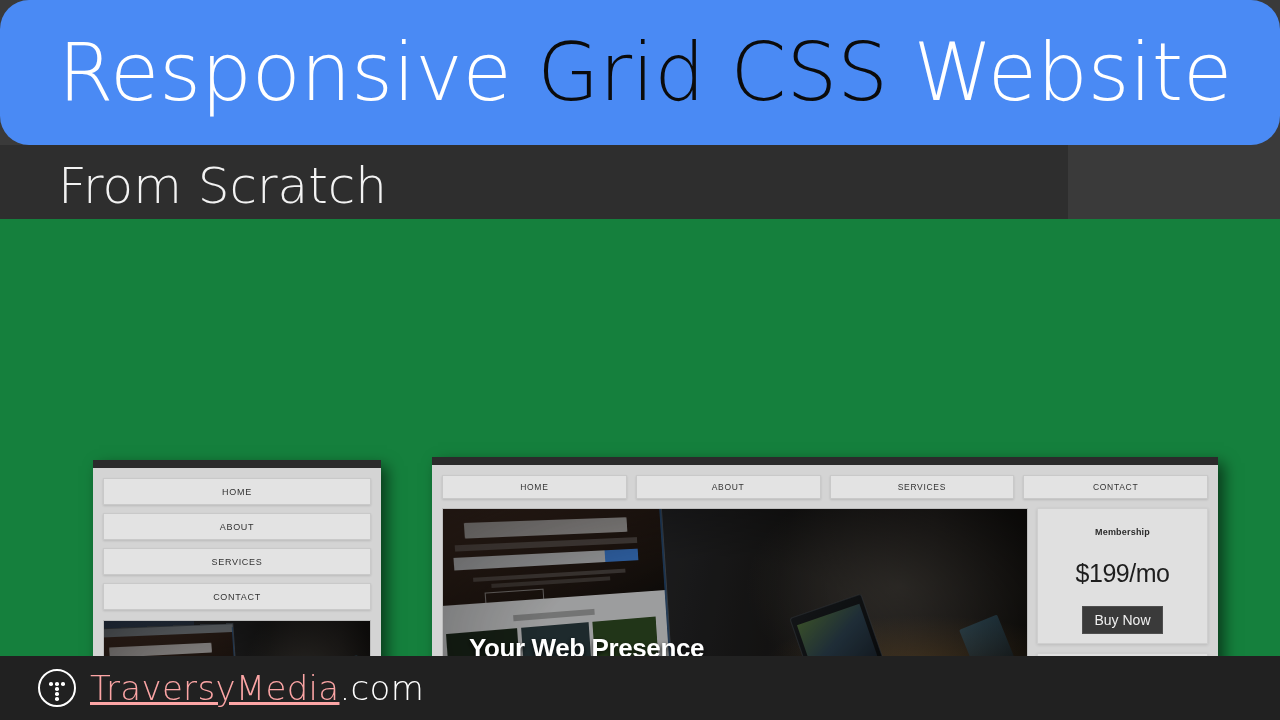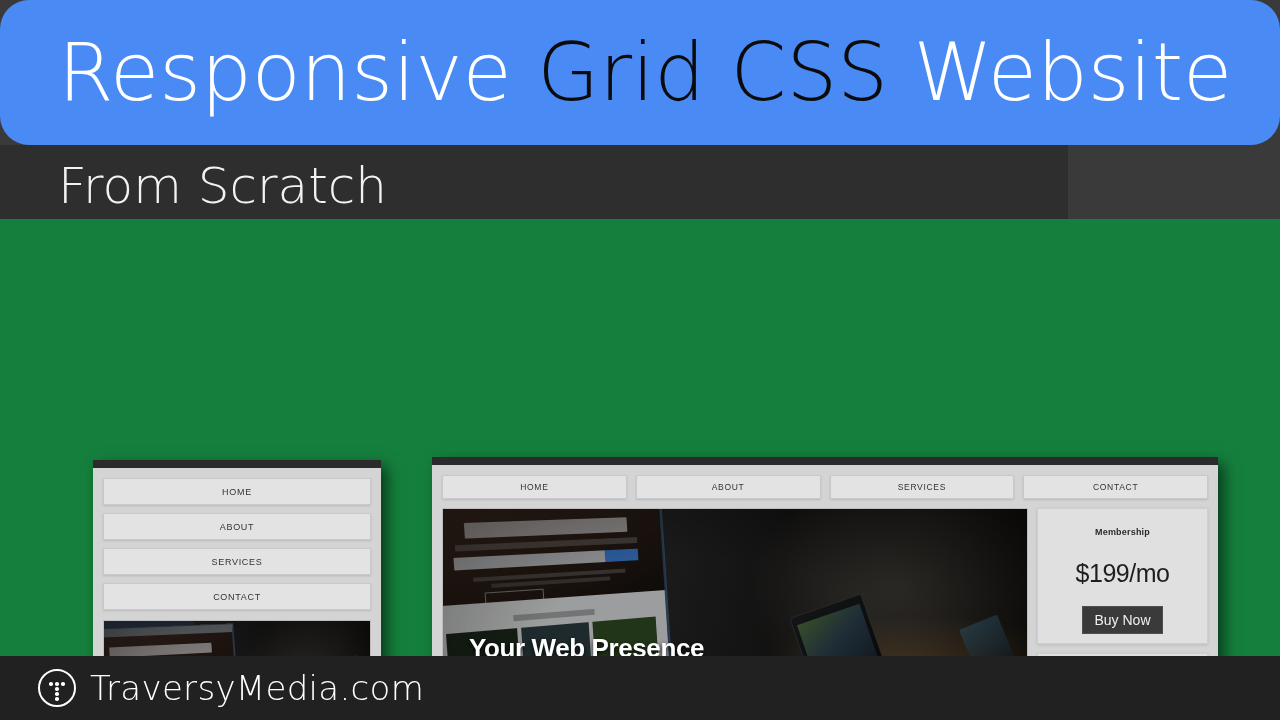--- a/index.html
+++ b/index.html
@@ -290,21 +290,21 @@
   }
   .dot { position: absolute; width: 3.6px; height: 3.6px; border-radius: 50%; background: #fff; }
   .brand-text {
     margin-left: 14px;
     font-size: 34px;
     font-weight: 300;
     letter-spacing: 0.3px;
     font-family: "DejaVu Sans", sans-serif;
     white-space: nowrap;
   }
-  .brand-blue { color: #ffffff; }
+  .brand-blue { color: #fca5a5; text-decoration: underline; }
   .brand-white { color: #ffffff; }
 </style>
 </head>
 <body>
 
 <div id="page">
 
   <div class="title-band">
     <h1 class="title-text"><span class="t-white">Responsive </span><span class="t-black">Grid CSS </span><span class="t-white">Website</span></h1>
   </div>

